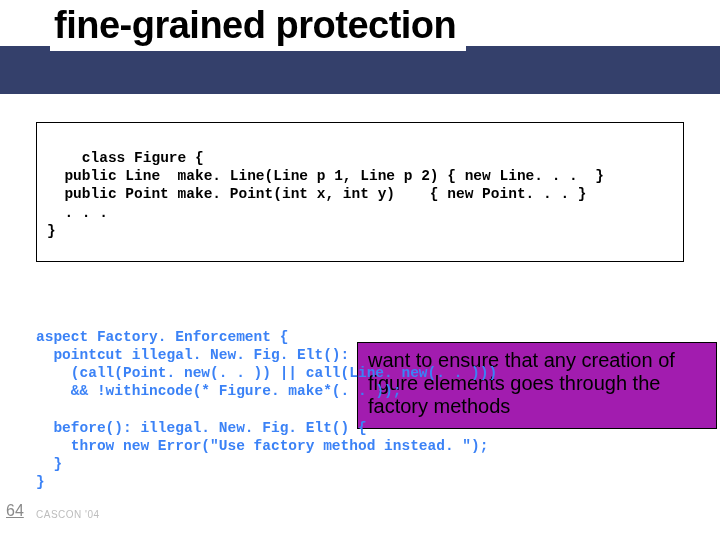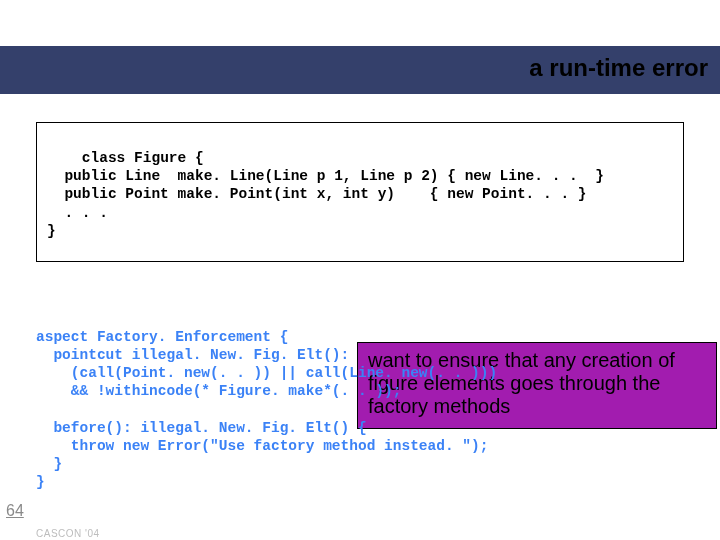--- a/index.html
+++ b/index.html
@@ -93,32 +93,32 @@
     position: absolute;
     left: 6px;
     bottom: 20px;
     font-size: 16px;
     color: #8a8a8a;
     text-decoration: underline;
   }
   .footer {
     position: absolute;
     left: 36px;
-    bottom: 1px;
+    bottom: 20px;
     font-size: 10px;
     color: #bdbdbd;
     letter-spacing: 0.5px;
   }
 </style>
 </head>
 <body>
 
 <div class="slide">
   <div class="header-bar"></div>
-  <div class="subtitle">a run-time error</div>
+  <div class="title">fine-grained protection</div>
 
   <div class="code-box">
     <span>class Figure {
   public Line  make. Line(Line p 1, Line p 2) { new Line. . .  }
   public Point make. Point(int x, int y)    { new Point. . . }
   . . .
 }</span>
     <div class="note-box">want to ensure that any creation of figure elements goes through the factory methods</div>
   </div>
 

